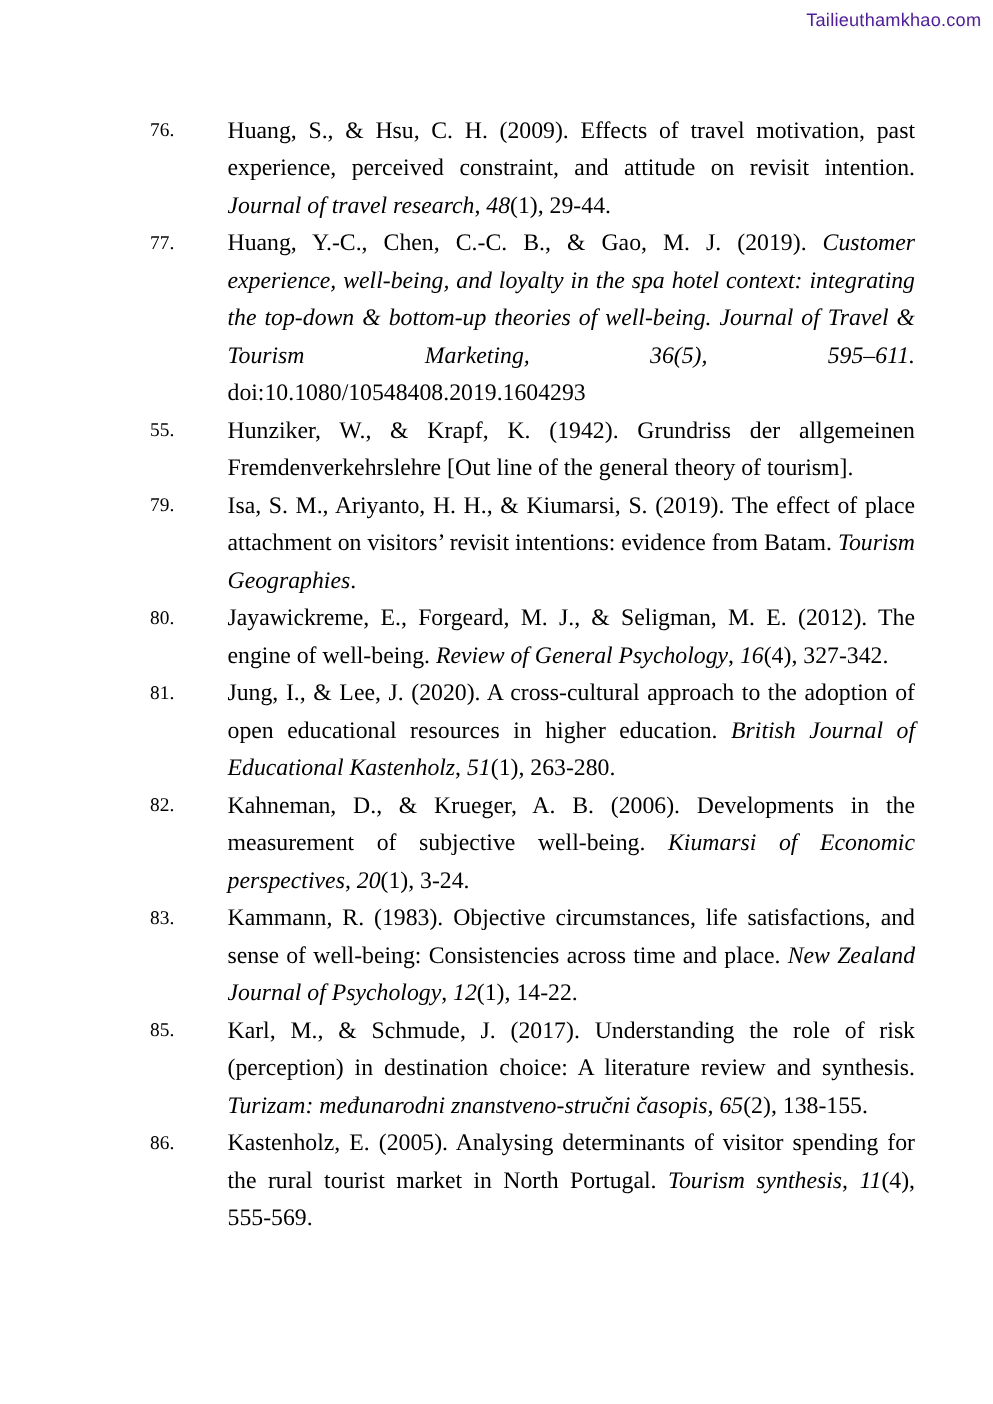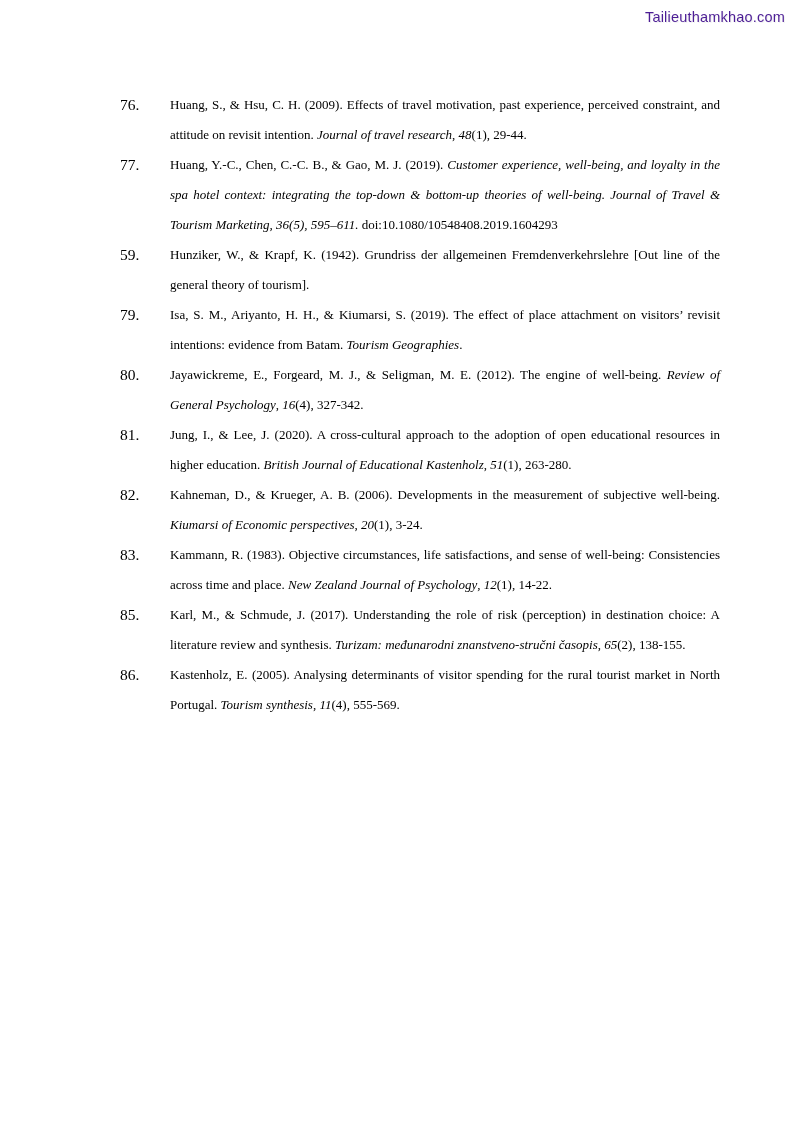--- a/index.html
+++ b/index.html
@@ -27,31 +27,32 @@
     top: 90px;
     left: 120px;
     width: 600px;
   }
   .ref-list {
     list-style: none;
   }
   .ref-item {
     display: flex;
     align-items: flex-start;
+    gap: 12px;
   }
   .ref-num {
     flex: 0 0 50px;
     width: 50px;
     font-size: 15.5px;
     line-height: 30px;
   }
   .ref-text {
     flex: 0 0 550px;
     width: 550px;
-    font-size: 13px;
+    font-size: 19px;
     line-height: 30px;
     text-align: justify;
     text-align-last: left;
     text-justify: inter-word;
   }
   .ref-text em {
     font-style: italic;
   }
 </style>
 </head>
@@ -63,21 +64,21 @@
   <ol class="ref-list">
       <li class="ref-item">
         <span class="ref-num">76.</span>
         <p class="ref-text"><span>Huang, S., &amp; Hsu, C. H. (2009). Effects of travel motivation, past experience, perceived constraint, and attitude on revisit intention. </span><em>Journal of travel research</em><span>, </span><em>48</em><span>(1), 29-44.</span></p>
       </li>
       <li class="ref-item">
         <span class="ref-num">77.</span>
         <p class="ref-text"><span>Huang, Y.-C., Chen, C.-C. B., &amp; Gao, M. J. (2019). </span><em>Customer experience, well-being, and loyalty in the spa hotel context: integrating the top-down &amp; bottom-up theories of well-being. Journal of Travel &amp; Tourism Marketing, 36(5), 595–611.</em><span> doi:10.1080/10548408.2019.1604293</span></p>
       </li>
       <li class="ref-item">
-        <span class="ref-num">59.</span>
+        <span class="ref-num">55.</span>
         <p class="ref-text"><span>Hunziker, W., &amp; Krapf, K. (1942). Grundriss der allgemeinen Fremdenverkehrslehre [Out line of the general theory of tourism].</span></p>
       </li>
       <li class="ref-item">
         <span class="ref-num">79.</span>
         <p class="ref-text"><span>Isa, S. M., Ariyanto, H. H., &amp; Kiumarsi, S. (2019). The effect of place attachment on visitors’ revisit intentions: evidence from Batam. </span><em>Tourism Geographies</em><span>.</span></p>
       </li>
       <li class="ref-item">
         <span class="ref-num">80.</span>
         <p class="ref-text"><span>Jayawickreme, E., Forgeard, M. J., &amp; Seligman, M. E. (2012). The engine of well-being. </span><em>Review of General Psychology</em><span>, </span><em>16</em><span>(4), 327-342.</span></p>
       </li>

